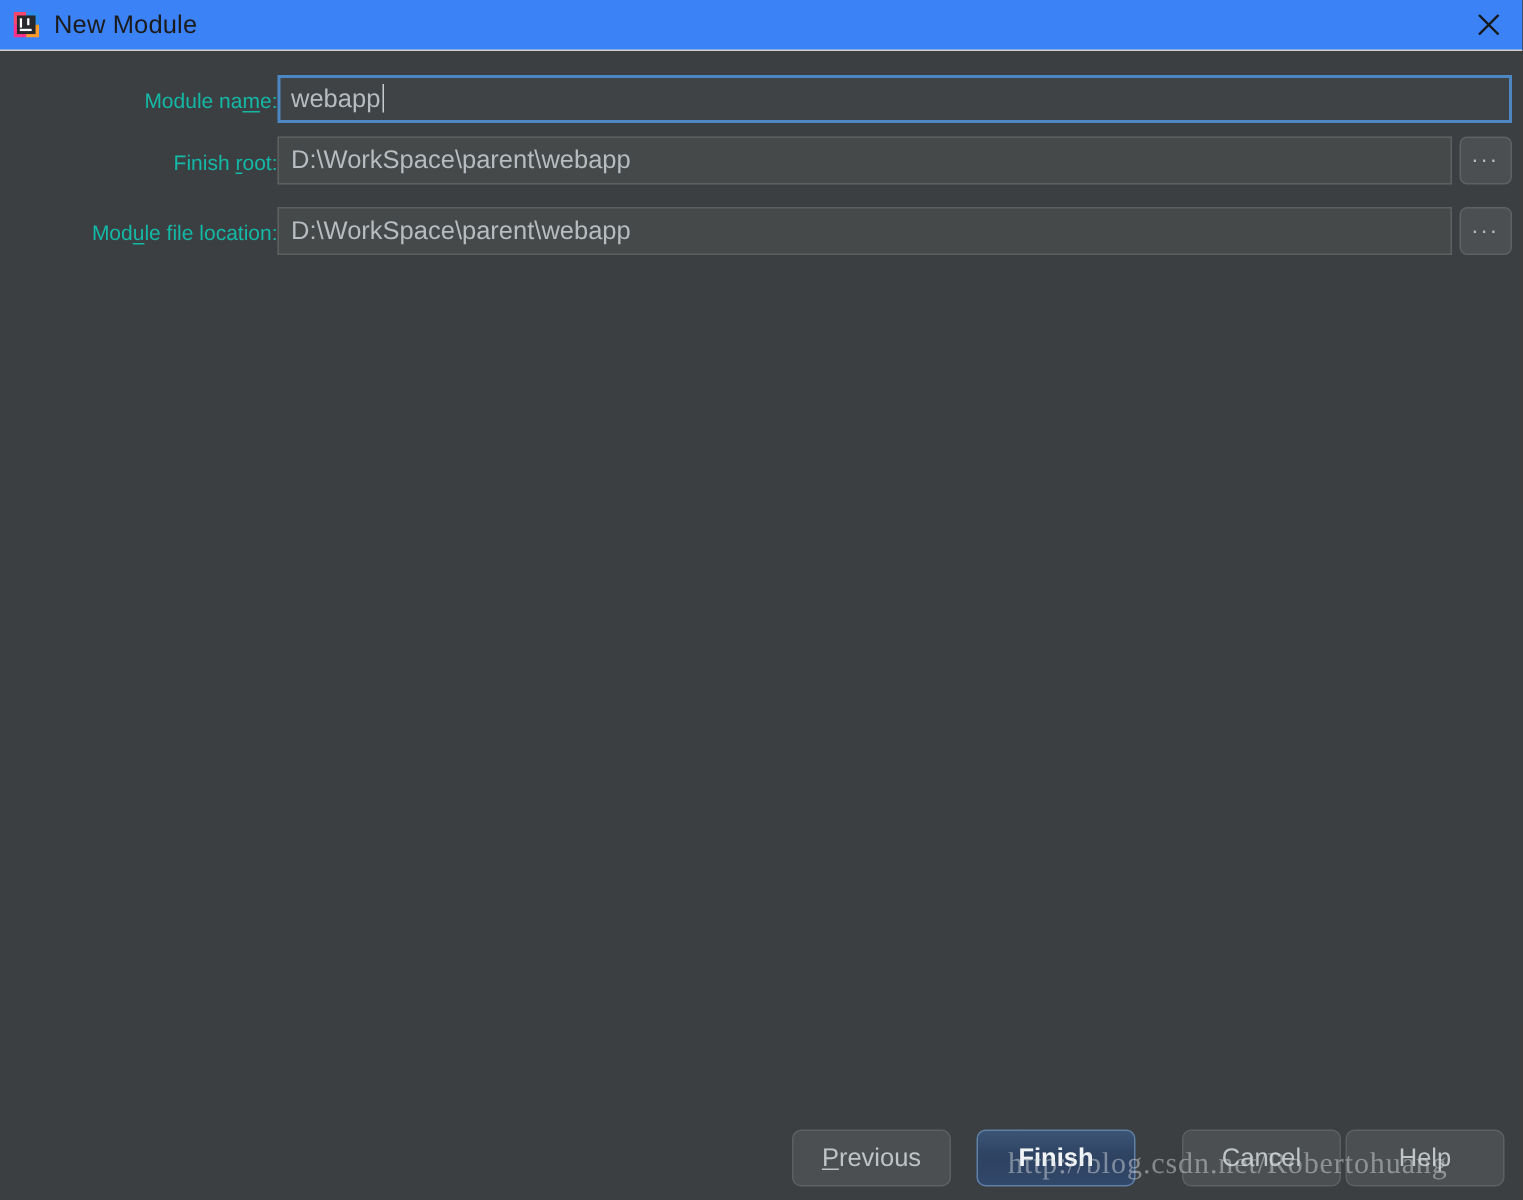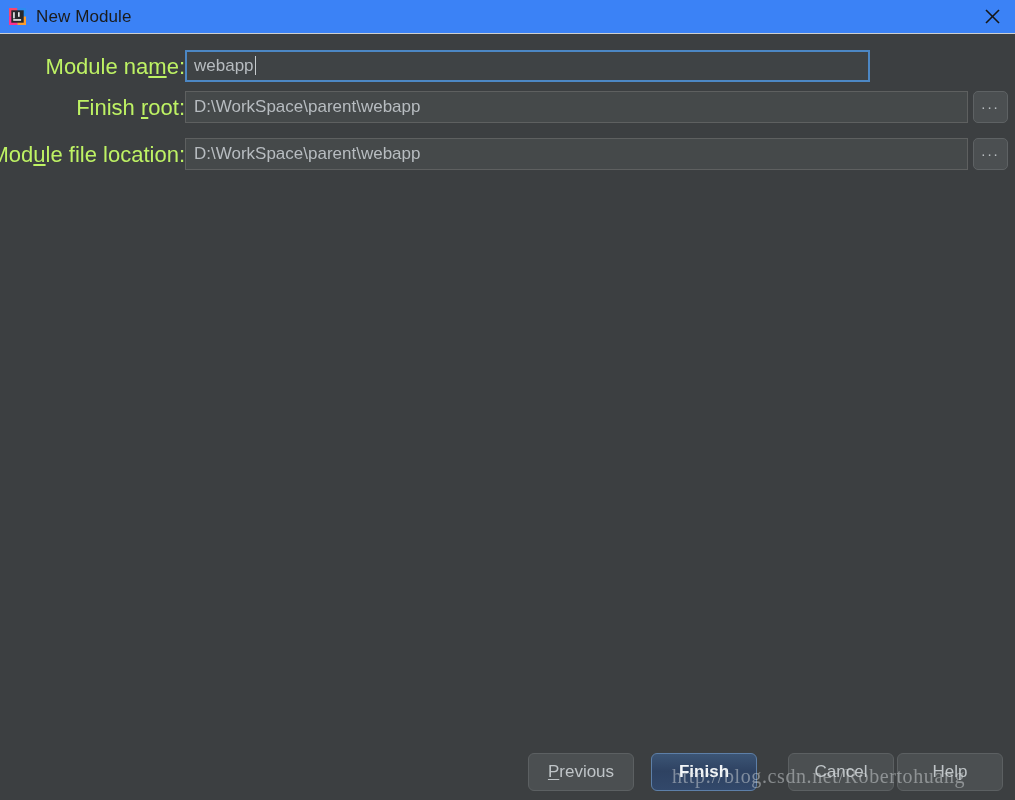--- a/index.html
+++ b/index.html
@@ -76,22 +76,22 @@
     align-items: center;
   }
   .row-1 { top: 16px; }
   .row-2 { top: 57px; }
   .row-3 { top: 104px; }
 
   .field-label {
     position: absolute;
     right: 830px;       
     white-space: nowrap;
-    color: #bef264;
-    font-size: 22px;
+    color: #14b8a6;
+    font-size: 14px;
     line-height: 34px;
     top: 0;
   }
   .field-label u {
     text-decoration: underline;
     text-underline-offset: 2px;
   }
 
   .textfield {
     position: absolute;
@@ -101,21 +101,21 @@
     box-sizing: border-box;
     background: #45494a;
     border: 1px solid #5e6060;
     color: #b7bcc0;
     font-size: 17px;
     line-height: 30px;
     padding: 0 8px;
     white-space: nowrap;
     overflow: hidden;
   }
-  .textfield.wide  { width: 685px; }
+  .textfield.wide  { width: 823px; }
   .textfield.short { width: 783px; }
   .textfield.focused {
     border: 2px solid #4c87c4;
     background: #3f4345;
     line-height: 28px;
     padding: 0 7px;
   }
   .caret {
     display: inline-block;
     width: 1px;

